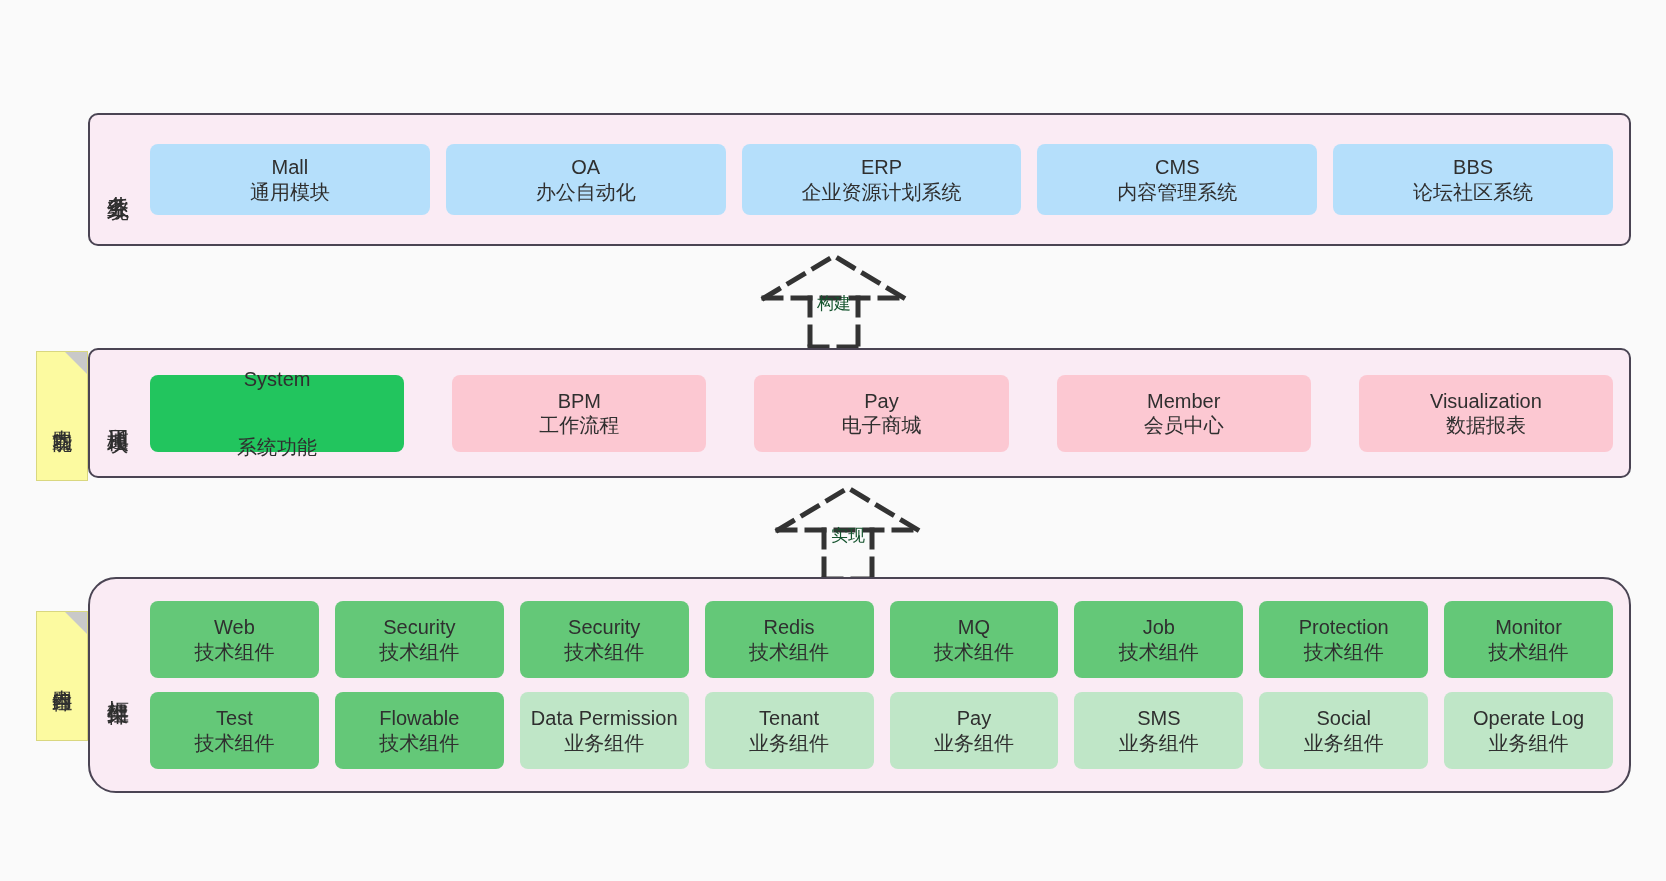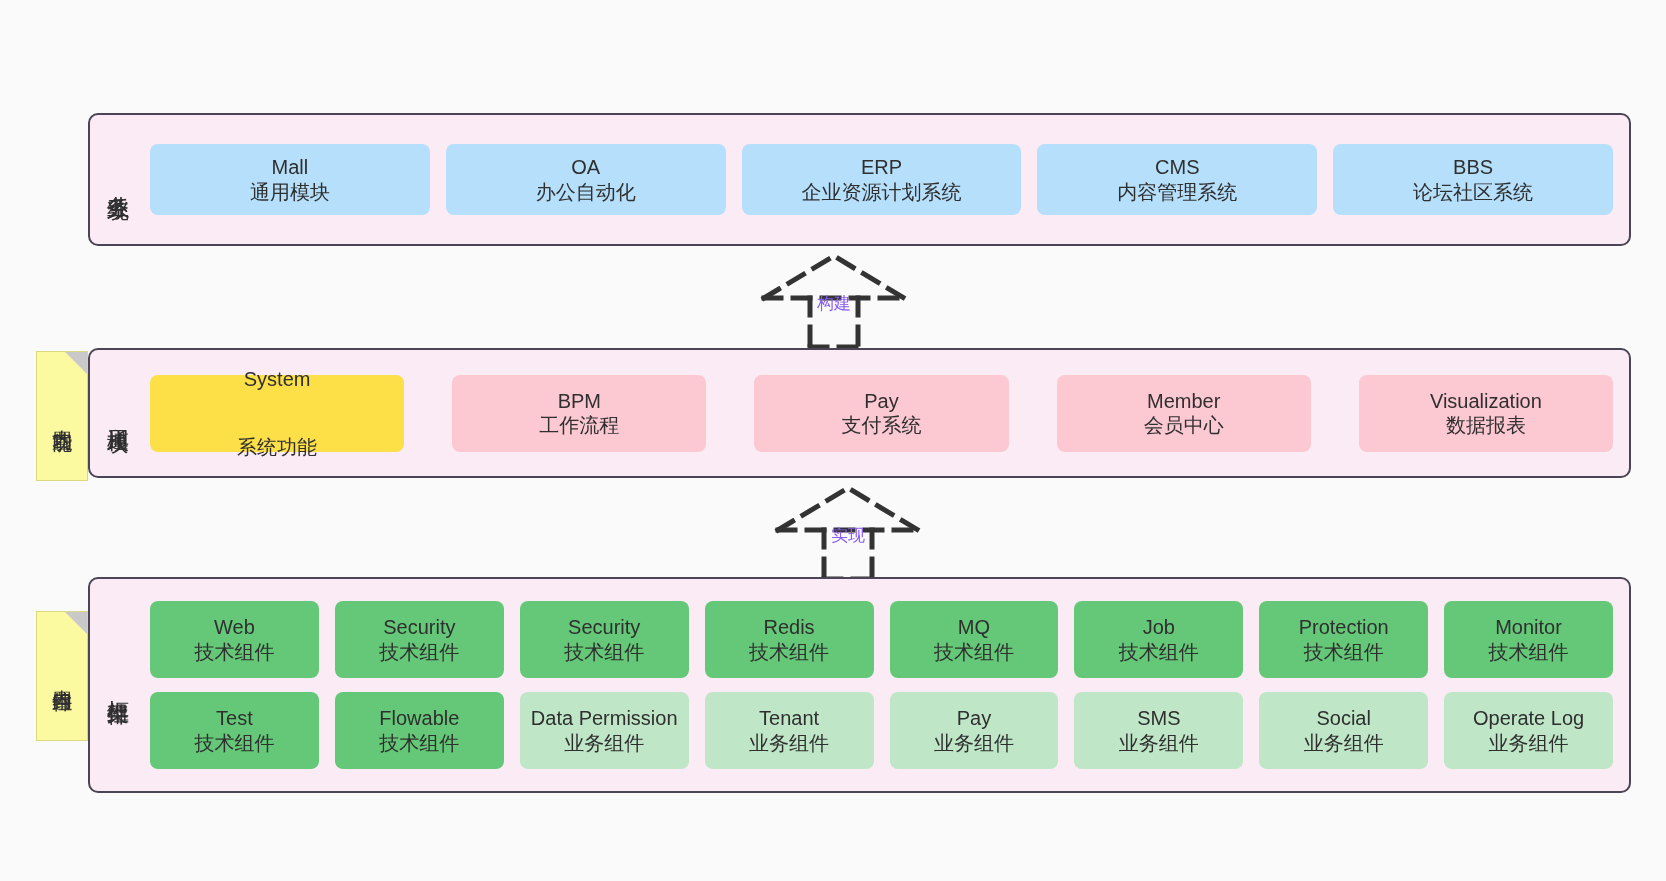--- a/index.html
+++ b/index.html
@@ -63,33 +63,33 @@
     font-size: 20px;
     line-height: 1.22;
     color: #2f2f2f;
     padding: 18px 4px;
   }
   .cell .en { display: block; }
   .cell .cn { display: block; }
 
   
   .c-blue       { background: #b5dffb; }
-  .c-red        { background: #fde047; gap: 44px; }
+  .c-red        { background: #22c55e; gap: 44px; }
   .c-pink       { background: #fcc8d2; margin-left: 32px; }
   .c-green      { background: #64c878; }
   .c-lightgreen { background: #bfe6c7; }
 
   
   #layer-business { left: 88px;  top: 113px; width: 1543px; height: 133px; }
   #layer-business .cell { height: 71px; }
 
   #layer-modules  { left: 88px;  top: 348px; width: 1543px; height: 130px; }
   #layer-modules .cell { height: 77px; }
 
-  #layer-framework{ left: 88px;  top: 577px; width: 1543px; height: 216px; }
+  #layer-framework{ left: 88px;  top: 577px; width: 1543px; height: 216px; border-radius: 28px; }
   #layer-framework .cell { height: 77px; }
 
   
   .note {
     position: absolute;
     background: #fcfaa0;
     border: 1px solid #d9d77f;
     display: flex;
     align-items: center;
     justify-content: center;
@@ -121,21 +121,21 @@
   }
   #connector-build   { left: 744px; top: 250px; }
   #connector-implement { left: 758px; top: 482px; }
   .connector svg { display: block; overflow: visible; }
   .connector .conn-label {
     position: absolute;
     left: 0; right: 0;
     top: 42px;
     text-align: center;
     font-size: 17px;
-    color: #8b5cf6;
+    color: #14532d;
     pointer-events: none;
   }
 </style>
 </head>
 <body>
 
 <div id="canvas">
 
   <div class="layer" id="layer-business">
     <div class="layer-title">业务系统</div>
@@ -189,21 +189,21 @@
         <div class="cell c-red">
           <span class="en">System</span>
           <span class="cn">系统功能</span>
         </div>
         <div class="cell c-pink">
           <span class="en">BPM</span>
           <span class="cn">工作流程</span>
         </div>
         <div class="cell c-pink">
           <span class="en">Pay</span>
-          <span class="cn">支付系统</span>
+          <span class="cn">电子商城</span>
         </div>
         <div class="cell c-pink">
           <span class="en">Member</span>
           <span class="cn">会员中心</span>
         </div>
         <div class="cell c-pink">
           <span class="en">Visualization</span>
           <span class="cn">数据报表</span>
         </div>
       </div>

